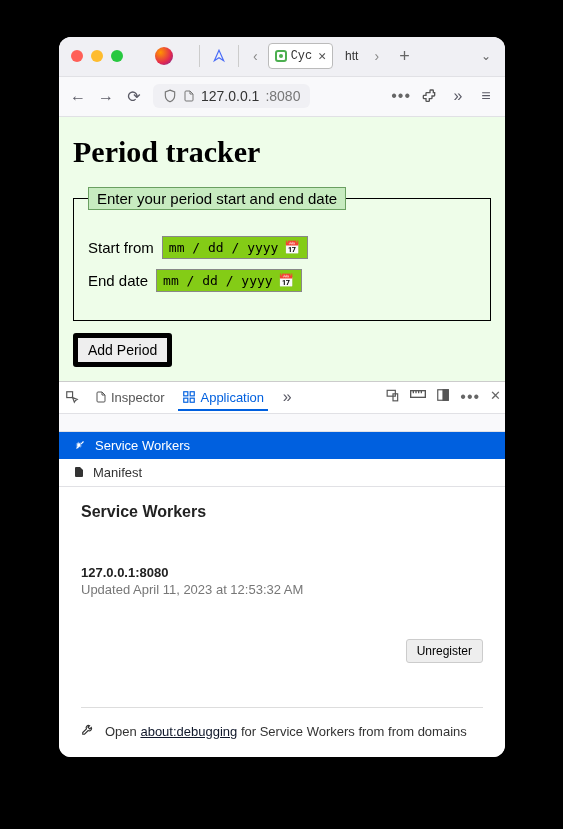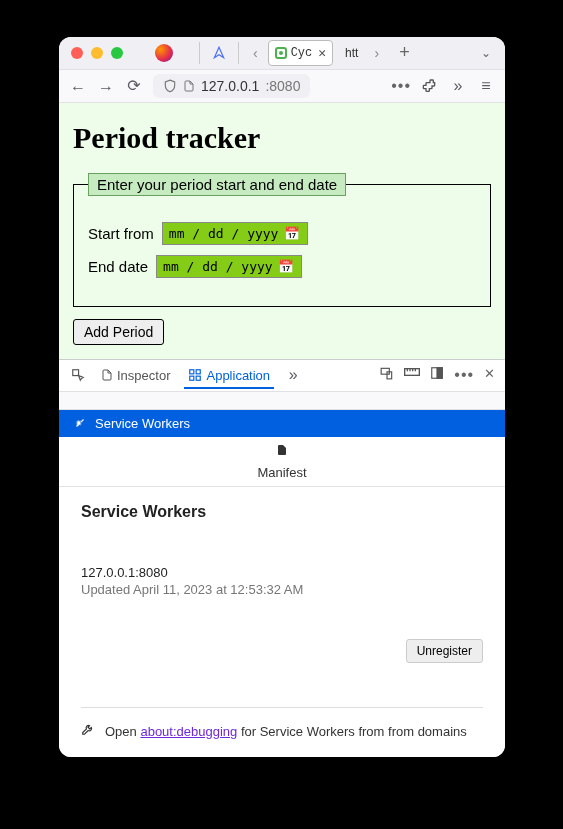--- a/index.html
+++ b/index.html
@@ -81,45 +81,45 @@
     font-size:15px;
   }
   .row{margin:10px 0;font-size:15px;display:flex;align-items:center;gap:8px;}
   .date-input{
     border:1px solid #888;padding:3px 6px;font-family:monospace;font-size:13px;
     display:flex;align-items:center;gap:6px;background:#84cc16;
   }
   .cal-ico{font-size:13px;}
   .add-btn{
     margin-top:12px;
-    background:#eee;border:1px solid #000000;border-radius:3px;
+    background:#eee;border:5px solid #000000;border-radius:3px;
     padding:4px 10px;font-size:14px;
   }
   
   .devtools{flex:1;display:flex;flex-direction:column;border-top:1px solid #ccc;background:#fff;font-size:13px;color:#0c0c0d;}
-  .dt-tabs{height:32px;display:flex;align-items:center;gap:10px;padding:0 10px;border-bottom:1px solid #e1e1e5;}
+  .dt-tabs{height:32px;display:flex;align-items:center;gap:10px;padding:0 4px;border-bottom:1px solid #e1e1e5;}
   .dt-tab{display:flex;align-items:center;gap:4px;padding:6px 4px;color:#555;}
   .dt-tab.active{color:#0060df;border-bottom:2px solid #0060df;padding-bottom:4px;}
   .dt-right{margin-left:auto;display:flex;gap:10px;color:#666;}
   .dt-spacer{height:18px;background:#f9f9fb;border-bottom:1px solid #e1e1e5;}
   .sw-row{background:#0060df;color:#fff;padding:6px 14px;display:flex;align-items:center;gap:8px;}
-  .mf-row{padding:6px 14px;display:flex;align-items:center;gap:8px;color:#333;border-bottom:1px solid #e1e1e5;flex-direction:column;}
+  .mf-row{padding:6px 14px;display:flex;align-items:center;gap:8px;color:#333;border-bottom:1px solid #e1e1e5;}
   .dt-body{padding:16px 22px;color:#222;}
   .dt-body h3{margin:0 0 14px;font-size:16px;font-weight:600;}
-  .host{font-weight:400;margin-bottom:2px;margin-top:44px;}
+  .host{font-weight:700;margin-bottom:2px;margin-top:44px;}
   .updated{color:#777;margin-bottom:28px;}
   .swfile{display:flex;align-items:flex-start;gap:10px;}
   .swfile-col{display:flex;flex-direction:column;gap:6px;}
   .status-line{display:flex;align-items:center;gap:6px;}
   .dot-green{width:10px;height:10px;border-radius:50%;background:#12bc00;}
   .start-btn{background:#eee;border:1px solid #ccc;border-radius:3px;padding:1px 8px;font-size:12px;}
   .unreg{float:right;margin-top:14px;background:#eee;border:1px solid #ccc;border-radius:3px;padding:4px 10px;font-size:12px;}
   .hr{border:none;border-top:1px solid #ddd;margin:44px 0 14px;}
   .footer{display:flex;gap:10px;align-items:flex-start;color:#333;line-height:1.5;}
-  .footer a{color:#6d28d9;text-decoration:underline;}
+  .footer a{color:#0f172a;text-decoration:underline;}
   svg{display:block;}
 </style>
 </head>
 <body>
 
 <div class="window">
 
   <div class="tabstrip">
     <div class="traffic">
       <span class="tl-red"></span>

